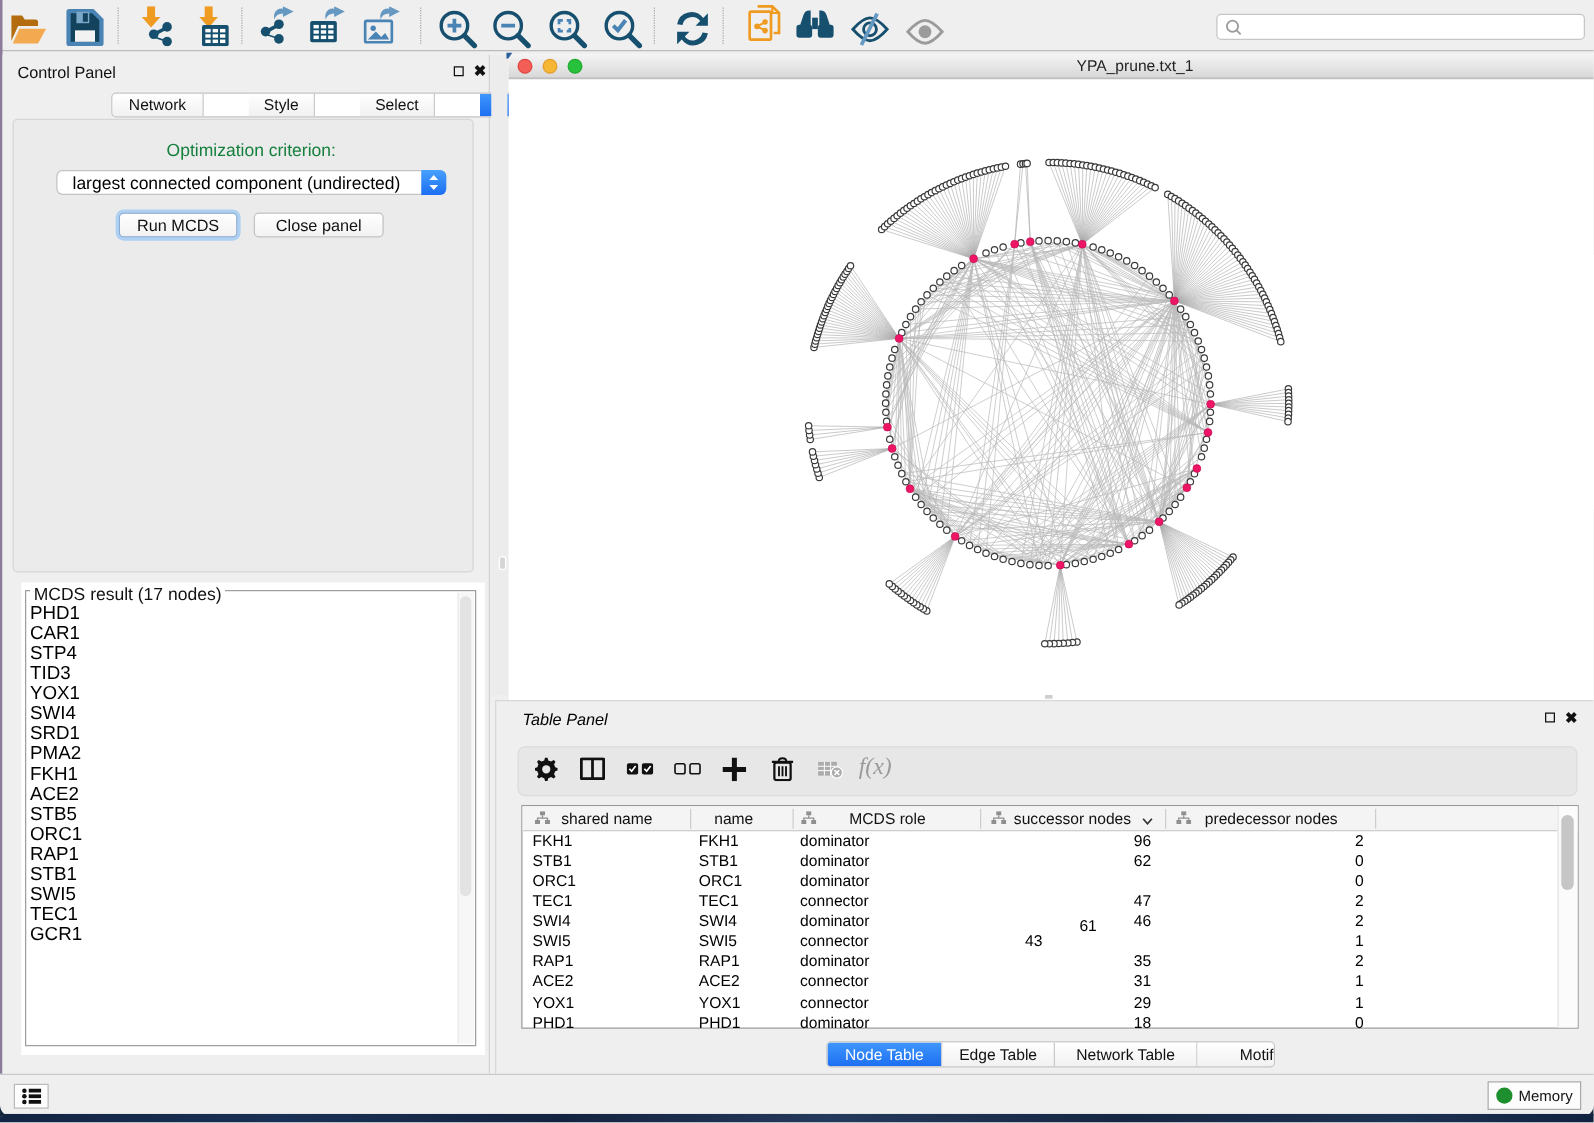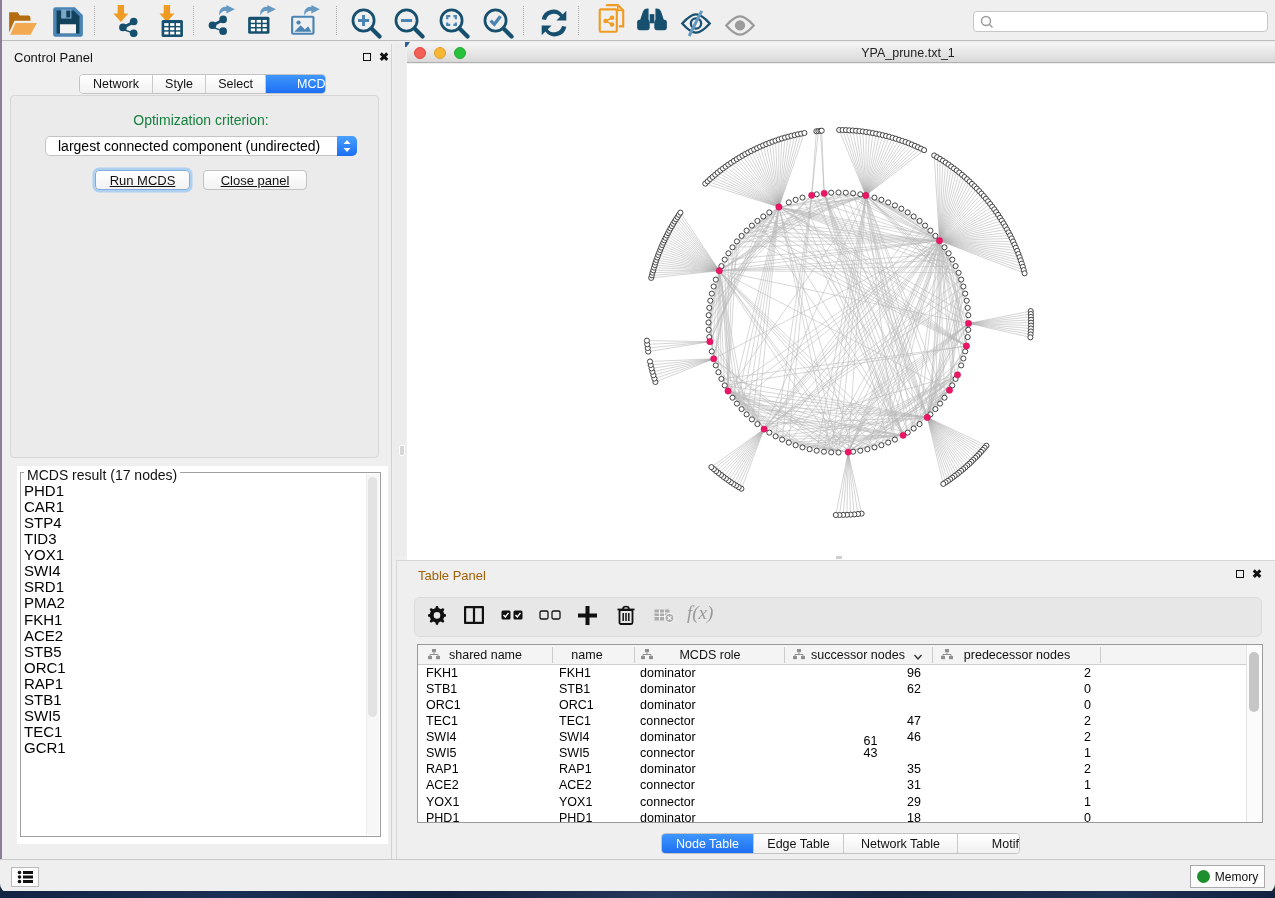--- a/index.html
+++ b/index.html
@@ -27,41 +27,41 @@
 .seg { position:absolute; display:flex; height:20px; border:1px solid #c3c3c3; border-radius:4px; background:#fff; overflow:hidden; font-size:12.5px; }
 .seg .s { display:flex; align-items:center; justify-content:center; border-right:1px solid #c9c9c9; color:#111; background:linear-gradient(#ffffff,#f1f1f1); }
 .seg .s:last-child { border-right:none;padding-left:40px; }
 .seg .on { background:linear-gradient(#3f97fd,#1d6ff2); color:#fff; }
 
 
 #tabbox { left:10px; top:95px; width:369px; height:363px; background:#ebebeb; border:1px solid #d6d6d6; border-radius:4px; }
 #optlabel { position:absolute; left:0px; top:112px; width:402px; text-align:center; font-size:14px; color:#15803d; }
 #combo { position:absolute; left:45px; top:136px; width:312px; height:20px; background:#fff; border:1px solid #c3c3c3; border-radius:5px; font-size:14px; color:#000000; }
 #combo .btn { position:absolute; right:-1px; top:-1px; width:20px; height:20px; background:linear-gradient(#48a0fe,#1c6ef2); border-radius:0 5px 5px 0; }
-.pbtn { position:absolute; height:20px; background:linear-gradient(#ffffff,#f2f2f2); border:1px solid #c3c3c3; border-radius:4px; font-size:13px; color:#111; display:flex; align-items:center; justify-content:center;text-decoration:underline; }
+.pbtn { position:absolute; height:20px; background:linear-gradient(#ffffff,#f2f2f2); border:1px solid #c3c3c3; border-radius:4px; font-size:13px; color:#111; display:flex; align-items:center; justify-content:center; }
 
 
 #scrollpane { left:17px; top:466px; width:371px; height:378px; background:#fff; }
 #fieldset { position:absolute; left:20px; top:472px; width:361px; height:365px; border:1px solid #9f9f9f; }
 #legend { position:absolute; left:24px; top:467px; background:#fff; padding:0 3px; font-size:14px; color:#111; }
 #mlist { position:absolute; left:24px; top:483px; width:340px; font-size:15px; color:#000; line-height:16.06px; }
 #mscroll { position:absolute; left:366px; top:474px; width:13px; height:361px; background:#f7f7f7; border-left:1px solid #ececec; }
 #mthumb { position:absolute; left:368px; top:477px; width:9px; height:240px; background:#e3e3e3; border-radius:5px; }
 
 
 #vsplit { left:393px; top:44px; width:13px; height:512px; background:#ececec; }
 #vhandle { left:399px; top:445px; width:6px; height:11px; background:#d6d6d6; border:1px solid #fff; border-radius:2px; }
 #nettitle { position:absolute; left:407px; top:43px; width:868px; height:20px; background:linear-gradient(#f5f5f5,#d8d8d8); border-bottom:1px solid #b0b0b0; }
 .tl { position:absolute; top:47px; width:12px; height:12px; border-radius:50%; }
 #netname { position:absolute; left:838px; top:46px; width:140px; text-align:center; font-size:12.5px; color:#222; }
 #netcanvas { position:absolute; left:407px; top:64px; width:868px; height:496px; background:#fff; }
 
 
 #tp { left:396px; top:560px; width:879px; height:299px; background:#efefef; border-top:1px solid #d8d8d8; border-left:1px solid #d8d8d8; }
-#tp-title { position:absolute; left:418px; top:568px; font-size:13px; color:#a16207; }
+#tp-title { position:absolute; left:418px; top:568px; font-size:13px; color:#000000;font-style:italic; }
 #tp-toolbar { position:absolute; left:414px; top:597px; width:848px; height:40px; background:#e7e7e7; border:1px solid #dcdcdc; border-radius:6px; }
 #tbl { position:absolute; left:417px; top:644px; width:846px; height:179px; background:#fff; border:1px solid #9a9a9a; }
 #tblhead { position:absolute; left:418px; top:645px; width:844px; height:20px; background:#f4f4f4; border-bottom:1px solid #cfcfcf; font-size:12.5px; color:#111; }
 .hdiv { position:absolute; top:647px; height:16px; width:0; border-left:1px solid #cdcdcd; }
 .hcell { position:absolute; top:648px; font-size:12.5px; color:#111; }
 .tcell { position:absolute; font-size:12.5px; color:#000; }
 #tscroll { position:absolute; left:1246px; top:645px; width:16px; height:177px; background:#fbfbfb; border-left:1px solid #e3e3e3; }
 #tthumb { position:absolute; left:1249px; top:652px; width:10px; height:60px; background:#c6c6c6; border-radius:5px; }
 
 
@@ -226,21 +226,21 @@
       <line x1="10.3" y1="10.3" x2="13.5" y2="13.5" stroke="#9a9a9a" stroke-width="1.4"></line>
     </svg>
   </div>
 
 <div class="abs" id="cp"></div>
 <div id="cp-title">Control Panel</div>
 <div class="wbtn-sq" style="left:363px; top:53px;"></div>
 <div class="wbtn-x" style="left:379px; top:50px;">✖</div>
 
 <div class="abs" id="tabbox"></div>
-<div class="seg" style="left:79px; top:74px;">
+<div class="seg" style="left:89px; top:74px;gap:36px;">
   <div class="s" style="width:73px;">Network</div>
   <div class="s" style="width:53px;">Style</div>
   <div class="s" style="width:60px;">Select</div>
   <div class="s on" style="width:59px;">MCDS</div>
 </div>
 <div id="optlabel">Optimization criterion:</div>
 <div id="combo">
     <span style="position:absolute;left:12px;top:1px;">largest connected component (undirected)</span>
 <div class="btn"><svg width="20" height="20">
         <path d="M6.5 8 L10 4 L13.5 8 Z" fill="#fff"></path>
@@ -1227,21 +1227,21 @@
     <div class="tcell" style="left:820px; top:714.2px; width:101px; text-align:right;">47</div>
     <div class="tcell" style="left:990px; top:714.2px; width:101px; text-align:right;">2</div>
     <div class="tcell" style="left:426px; top:730.2px;">SWI4</div>
     <div class="tcell" style="left:559px; top:730.2px;">SWI4</div>
     <div class="tcell" style="left:640px; top:730.2px;">dominator</div>
     <div class="tcell" style="left:820px; top:730.2px; width:101px; text-align:right;">46</div>
     <div class="tcell" style="left:990px; top:730.2px; width:101px; text-align:right;">2</div>
     <div class="tcell" style="left:426px; top:746.3px;">SWI5</div>
     <div class="tcell" style="left:559px; top:746.3px;">SWI5</div>
     <div class="tcell" style="left:640px; top:746.3px;">connector</div>
-    <div class="tcell" style="left:820px; top:746.3px; width:101px; text-align:center;">43</div>
+    <div class="tcell" style="left:820px; top:746.3px; width:101px; text-align:left;">43</div>
     <div class="tcell" style="left:990px; top:746.3px; width:101px; text-align:right;">1</div>
     <div class="tcell" style="left:426px; top:762.4px;">RAP1</div>
     <div class="tcell" style="left:559px; top:762.4px;">RAP1</div>
     <div class="tcell" style="left:640px; top:762.4px;">dominator</div>
     <div class="tcell" style="left:820px; top:762.4px; width:101px; text-align:right;">35</div>
     <div class="tcell" style="left:990px; top:762.4px; width:101px; text-align:right;">2</div>
     <div class="tcell" style="left:426px; top:778.4px;">ACE2</div>
     <div class="tcell" style="left:559px; top:778.4px;">ACE2</div>
     <div class="tcell" style="left:640px; top:778.4px;">connector</div>
     <div class="tcell" style="left:820px; top:778.4px; width:101px; text-align:right;">31</div>

